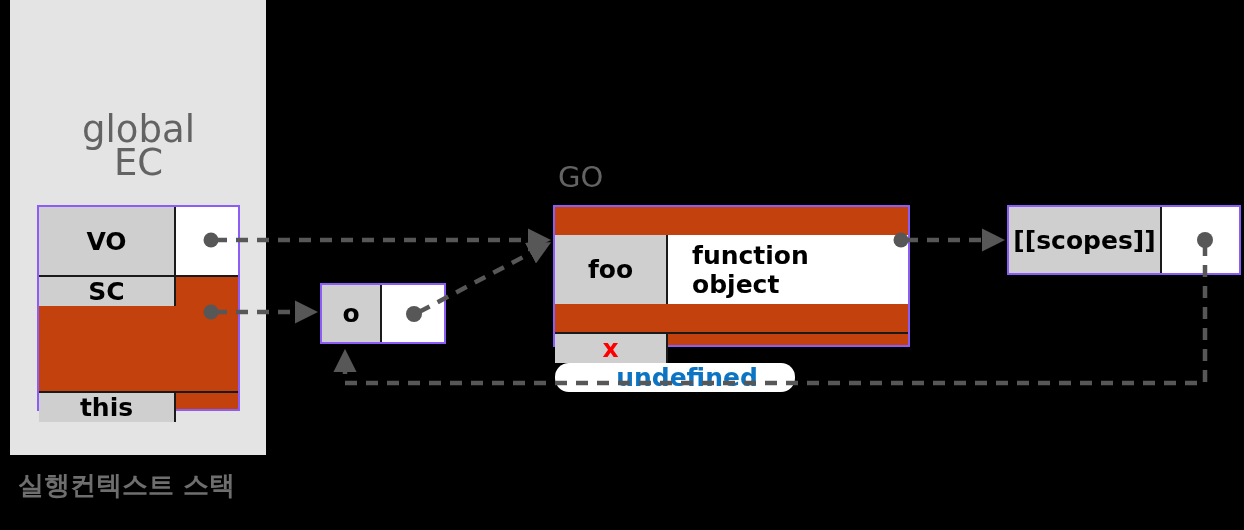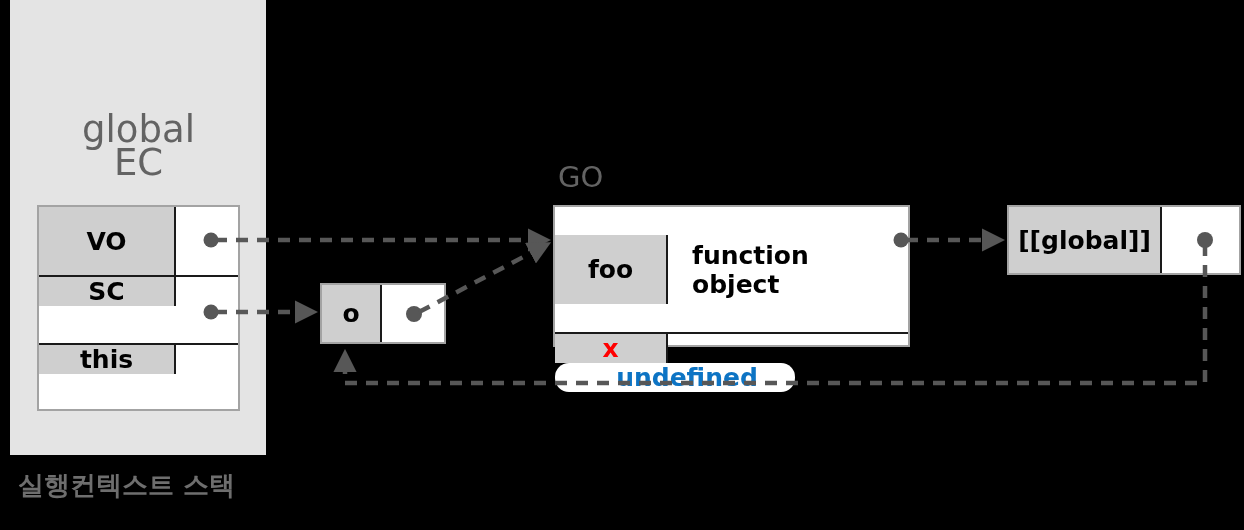--- a/index.html
+++ b/index.html
@@ -42,23 +42,23 @@
     width: 203px;
     text-align: center;
     font-size: 37px;
     line-height: 33px;
     color: #636363;
     font-weight: normal;
   }
   
   .tbl {
     position: absolute;
-    border: 2px solid #a3a3a3;
-    box-sizing: border-box;
-    background: #ffffff;
+    border: 2px solid #8b5cf6;
+    box-sizing: border-box;
+    background: #c2410c;
   }
   .trow {
     display: flex;
     box-sizing: border-box;
   }
   .trow + .trow { border-top: 2px solid #1a1a1a; flex-direction: column; }
   .tkey {
     background: #cfcfcf;
     border-right: 2px solid #1a1a1a;
     display: flex;
@@ -77,21 +77,21 @@
     align-items: center;
     justify-content: center;
     font-size: 25px;
     font-weight: bold;
     color: #000000;
     padding-left: 24px;
   }
   
   #ec-table { left: 37px; top: 205px; width: 203px; height: 206px; }
   #ec-table .trow { height: 68px; }
-  #ec-table .trow:nth-child(3) { height: 50px; }
+  #ec-table .trow:nth-child(3) { height: 50px; margin-top: 48px; }
   #ec-table .tkey { width: 137px; }
   #ec-table .tval { width: 62px; }
   
   #o-box { left: 320px; top: 283px; width: 126px; height: 61px; }
   #o-box .trow { height: 100%; }
   #o-box .tkey { width: 60px; font-size: 25px; }
   #o-box .tval { width: 62px; }
   
   .go-title {
     position: absolute;
@@ -169,21 +169,21 @@
       </div>
     </div>
     <div class="trow">
       <div class="tkey red">x</div>
       <div class="tval blue">undefined</div>
     </div>
   </div>
 
   <div class="tbl" id="scopes-box">
     <div class="trow">
-      <div class="tkey">[[global]]</div>
+      <div class="tkey">[[scopes]]</div>
       <div class="tval"></div>
     </div>
   </div>
 
   <svg id="wires" viewBox="0 0 1244 530">
     <defs>
       <marker id="arrowhead" markerWidth="5.2" markerHeight="5.2" refX="3.4" refY="2.6" orient="auto">
         <path d="M0,0 L5.2,2.6 L0,5.2 z" fill="#575757"></path>
       </marker>
     </defs>

